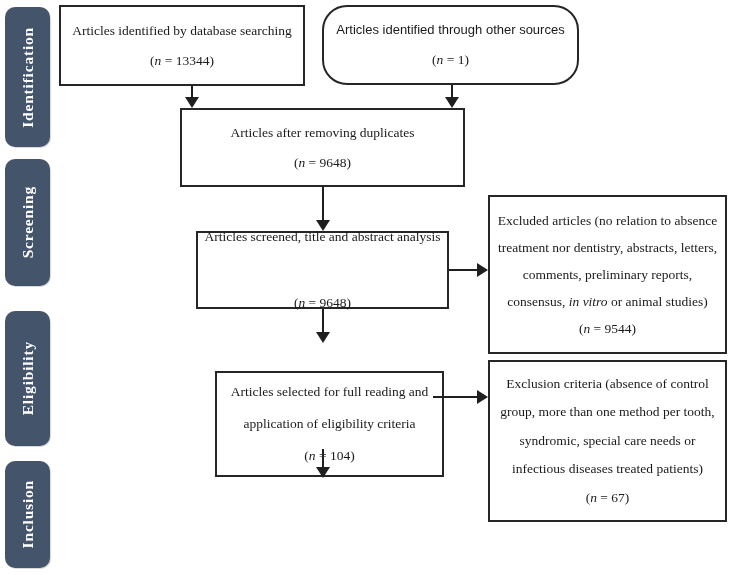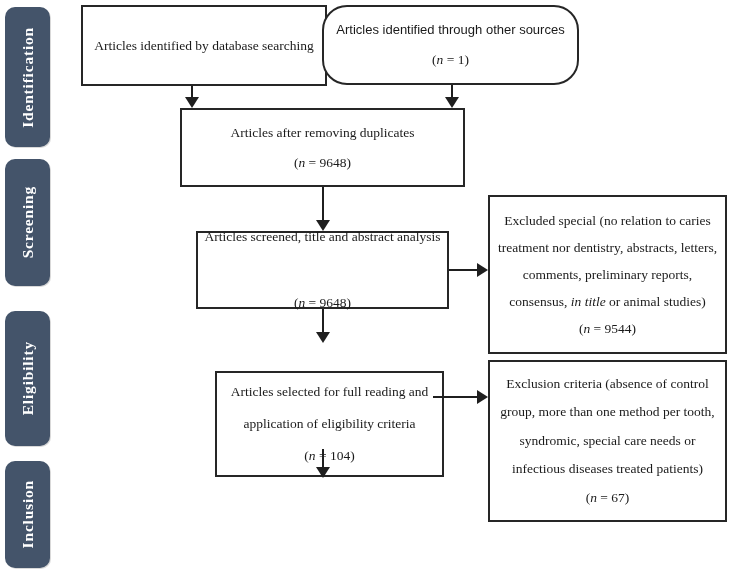--- a/index.html
+++ b/index.html
@@ -49,21 +49,21 @@
     flex-direction: column;
     justify-content: center;
     align-items: center;
     text-align: center;
     font-size: 13.5px;
     color: #1a1a1a;
     padding: 2px 6px;
   }
   .flowbox .line { line-height: 30px; white-space: nowrap; }
 
-  #box-identified-database  { left: 59px;  top: 5px;   width: 246px; height: 81px; margin-left: 22px; }
+  #box-identified-database  { left: 59px;  top: 5px;   width: 246px; height: 81px; }
   #box-identified-other     { left: 322px; top: 5px;   width: 257px; height: 80px; border-radius: 25px; }
   #box-after-duplicates     { left: 180px; top: 108px; width: 285px; height: 79px; }
   #box-screened             { left: 196px; top: 231px; width: 253px; height: 78px; gap: 36px; }
   #box-excluded             { left: 488px; top: 195px; width: 239px; height: 159px; }
   #box-full-reading         { left: 215px; top: 343px; width: 229px; height: 106px; margin-top: 28px; }
   #box-exclusion-criteria   { left: 488px; top: 360px; width: 239px; height: 162px; }
   #box-included             { left: 206px; top: 478px; width: 235px; height: 85px; }
 
   #box-excluded .line           { line-height: 27px; }
   #box-exclusion-criteria .line { line-height: 28.5px; }
@@ -97,38 +97,39 @@
   </div>
   <div class="stage" id="stage-eligibility">
     <span class="stage-label">Eligibility</span>
   </div>
   <div class="stage" id="stage-inclusion">
     <span class="stage-label">Inclusion</span>
   </div>
 
   <div class="flowbox" id="box-identified-database">
       <div class="line">Articles identified by database searching</div>
+      <div class="line nline">(<i>n</i> = 13344)</div>
     </div>
   <div class="flowbox" id="box-identified-other">
       <div class="line">Articles identified through other sources</div>
       <div class="line nline">(<i>n</i> = 1)</div>
     </div>
   <div class="flowbox" id="box-after-duplicates">
       <div class="line">Articles after removing duplicates</div>
       <div class="line nline">(<i>n</i> = 9648)</div>
     </div>
   <div class="flowbox" id="box-screened">
       <div class="line">Articles screened, title and abstract analysis</div>
       <div class="line nline">(<i>n</i> = 9648)</div>
     </div>
   <div class="flowbox" id="box-excluded">
-      <div class="line">Excluded special (no relation to caries</div>
+      <div class="line">Excluded articles (no relation to absence</div>
       <div class="line">treatment nor dentistry, abstracts, letters,</div>
       <div class="line">comments, preliminary reports,</div>
-      <div class="line">consensus, <i>in title</i> or animal studies)</div>
+      <div class="line">consensus, <i>in vitro</i> or animal studies)</div>
       <div class="line nline">(<i>n</i> = 9544)</div>
     </div>
   <div class="flowbox" id="box-full-reading">
       <div class="line">Articles selected for full reading and</div>
       <div class="line">application of eligibility criteria</div>
       <div class="line nline">(<i>n</i> = 104)</div>
     </div>
   <div class="flowbox" id="box-exclusion-criteria">
       <div class="line">Exclusion criteria (absence of control</div>
       <div class="line">group, more than one method per tooth,</div>

